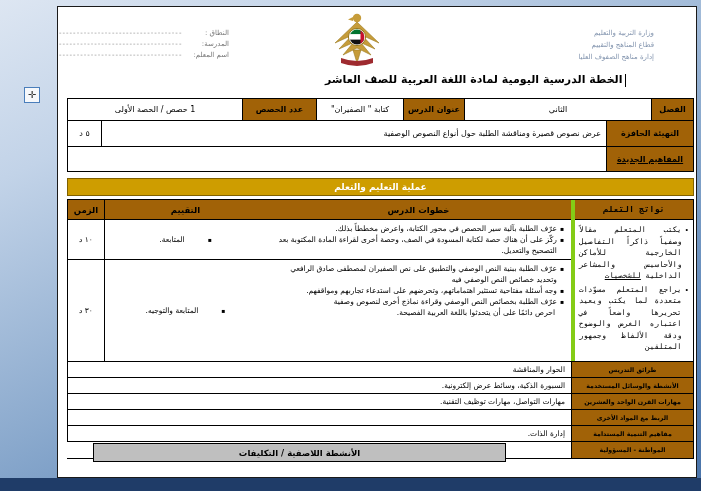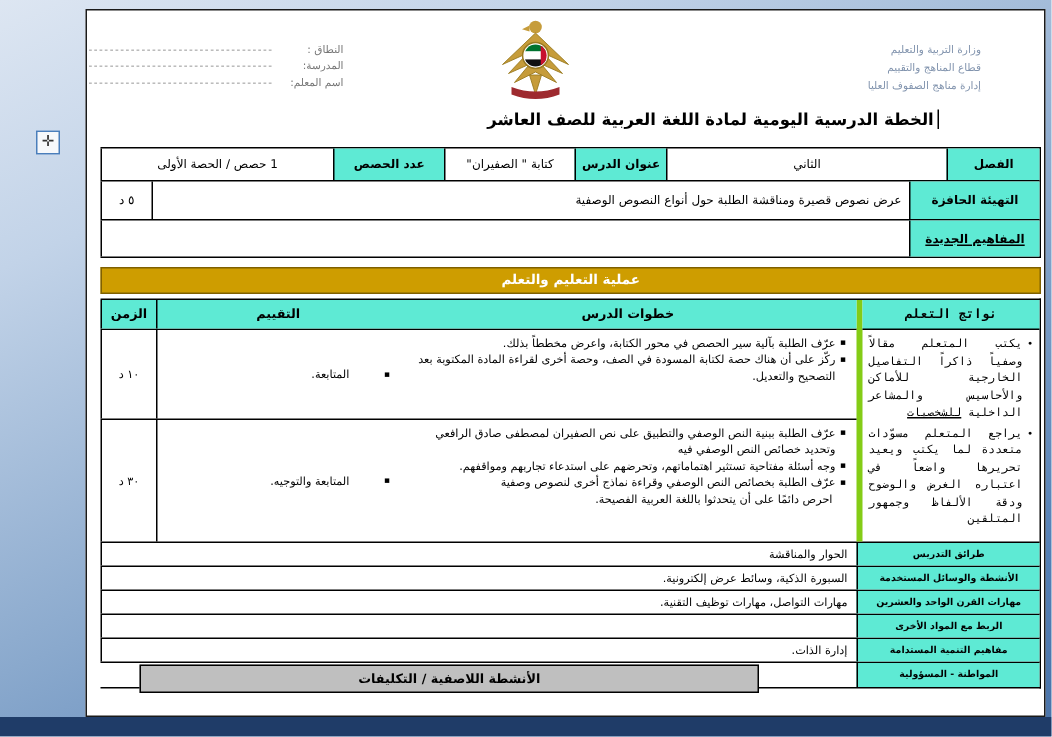--- a/index.html
+++ b/index.html
@@ -29,21 +29,21 @@
   .cursor { display:inline-block; width:1.5px; height:13px; background:#000;
     vertical-align:middle; margin-left:2px; }
   .move-handle { position:absolute; left:-34px; top:80px; width:16px; height:16px;
     background:#f6f8fb; border:1px solid #4a7ebb; display:flex; align-items:center;
     justify-content:center; font-size:10px; color:#333; line-height:1; }
   
   .tbl { margin:0 2px 0 9px; border:1px solid #000; border-left:none; background:#fff; }
   .r { display:flex; border-bottom:1px solid #000; }
   .r:last-child { border-bottom:none; }
   .c { border-left:1px solid #000; overflow:hidden; }
-  .gray { background:#5eead4; font-weight:bold; }
+  .gray { background:#a16207; font-weight:bold; }
   .cen { display:flex; align-items:center; justify-content:center; text-align:center; }
   
   .info .r1 { height:22px; font-size:8px; }
   .info .r2 { height:26px; font-size:8px; }
   .info .r3 { height:24px; font-size:8px; }
   .val-right { display:flex; align-items:center; justify-content:flex-start;
     padding:0 5px; text-align:right; }
   .ulab { text-decoration:underline; }
   
   .banner-gold { margin:6px 2px 3px 9px; height:18px; background:#CE9D00;
@@ -55,27 +55,27 @@
   .outcomes-col .hcell { height:20px; border-bottom:1px solid #000; }
   .ocell { flex:1; padding:5px 4px; font-size:7.5px; line-height:11.5px; text-align:justify; }
   .ocell .li { display:flex; gap:3px; margin-bottom:2px; }
   .ocell .li .mark { flex:none; }
   .rest { flex:1; display:flex; flex-direction:column; }
   .rest .r > :first-child { border-left:none; }
   .hdr { height:20px; font-size:8.5px; }
   .col-steps { width:305px; }
   .col-assess { width:162px; }
   .col-time { flex:1; }
-  .body1 { height:60px; }
+  .body1 { height:40px; }
   .body2 { flex:1; min-height:80px; }
   .steps-cell { padding:3px 7px 3px 3px; font-size:7.5px; line-height:11px; text-align:right; }
   .steps-cell .li { display:flex; gap:3px; }
   .steps-cell .mark { flex:none; font-size:6px; line-height:11px; }
   .note-line { padding-right:9px; }
-  .assess-cell { display:flex; align-items:center; justify-content:flex-start;
+  .assess-cell { display:flex; align-items:center; justify-content:center;
     padding:0 6px; font-size:7.5px;gap:20px; }
   .assess-cell .mark { font-size:6px; margin-left:3px; }
   .time-cell { display:flex; align-items:center; justify-content:center; font-size:7.5px; }
   .foot { height:16px; }
   .foot-label { width:122px; font-size:6.3px; line-height:7px; }
   .foot-val { flex:1; display:flex; align-items:center; justify-content:flex-start;
     padding:0 6px; font-size:7.5px; }
   
   .banner-gray { position:absolute; left:35px; top:436px; width:413px; height:19px;
     background:#BFBFBF; border:1px solid #000; color:#000; font-size:8.5px; font-weight:bold;
@@ -131,21 +131,21 @@
 
     <div class="doc-title"><span class="cursor"></span><span>الخطة الدرسية اليومية لمادة اللغة العربية للصف العاشر</span></div>
 
     <div class="move-handle">
       <span>✛</span>
     </div>
   </div>
 
   <div class="tbl info">
     <div class="r r1">
-      <div class="c gray cen" style="width:62px">الفصل</div>
+      <div class="c gray cen" style="width:42px">الفصل</div>
       <div class="c cen" style="width:187px">الثاني</div>
       <div class="c gray cen" style="width:61px">عنوان الدرس</div>
       <div class="c cen" style="width:87px">كتابة " الصفيران"</div>
       <div class="c gray cen" style="width:74px">عدد الحصص</div>
       <div class="c cen" style="flex:1">1 حصص / الحصة الأولى</div>
     </div>
     <div class="r r2">
       <div class="c gray cen" style="width:87px">التهيئة الحافزة</div>
       <div class="c val-right" style="flex:1">عرض نصوص قصيرة ومناقشة الطلبة حول أنواع النصوص الوصفية</div>
       <div class="c cen" style="width:34px">٥ د</div>

